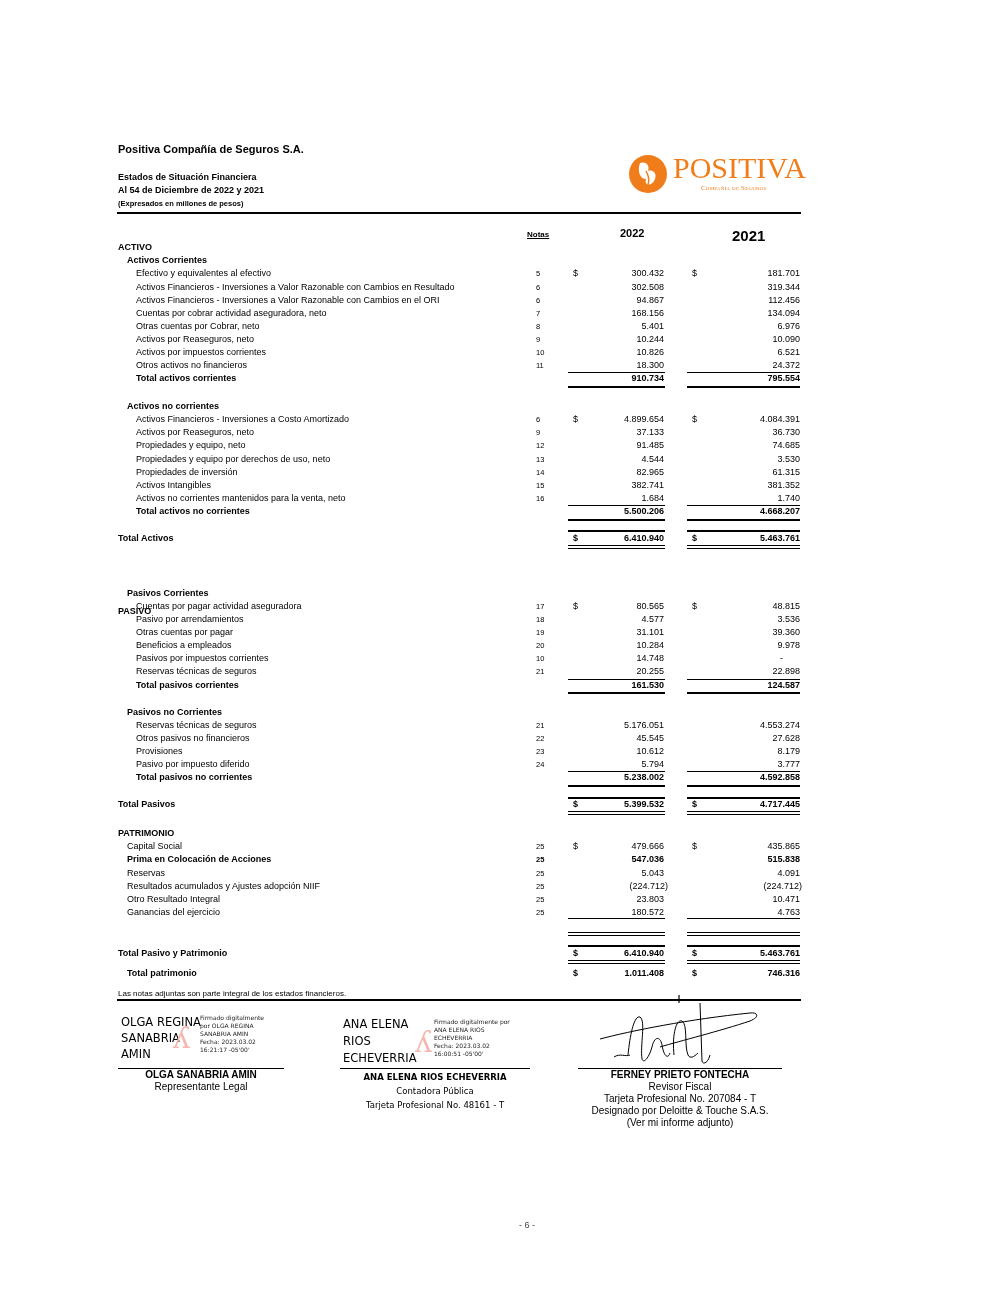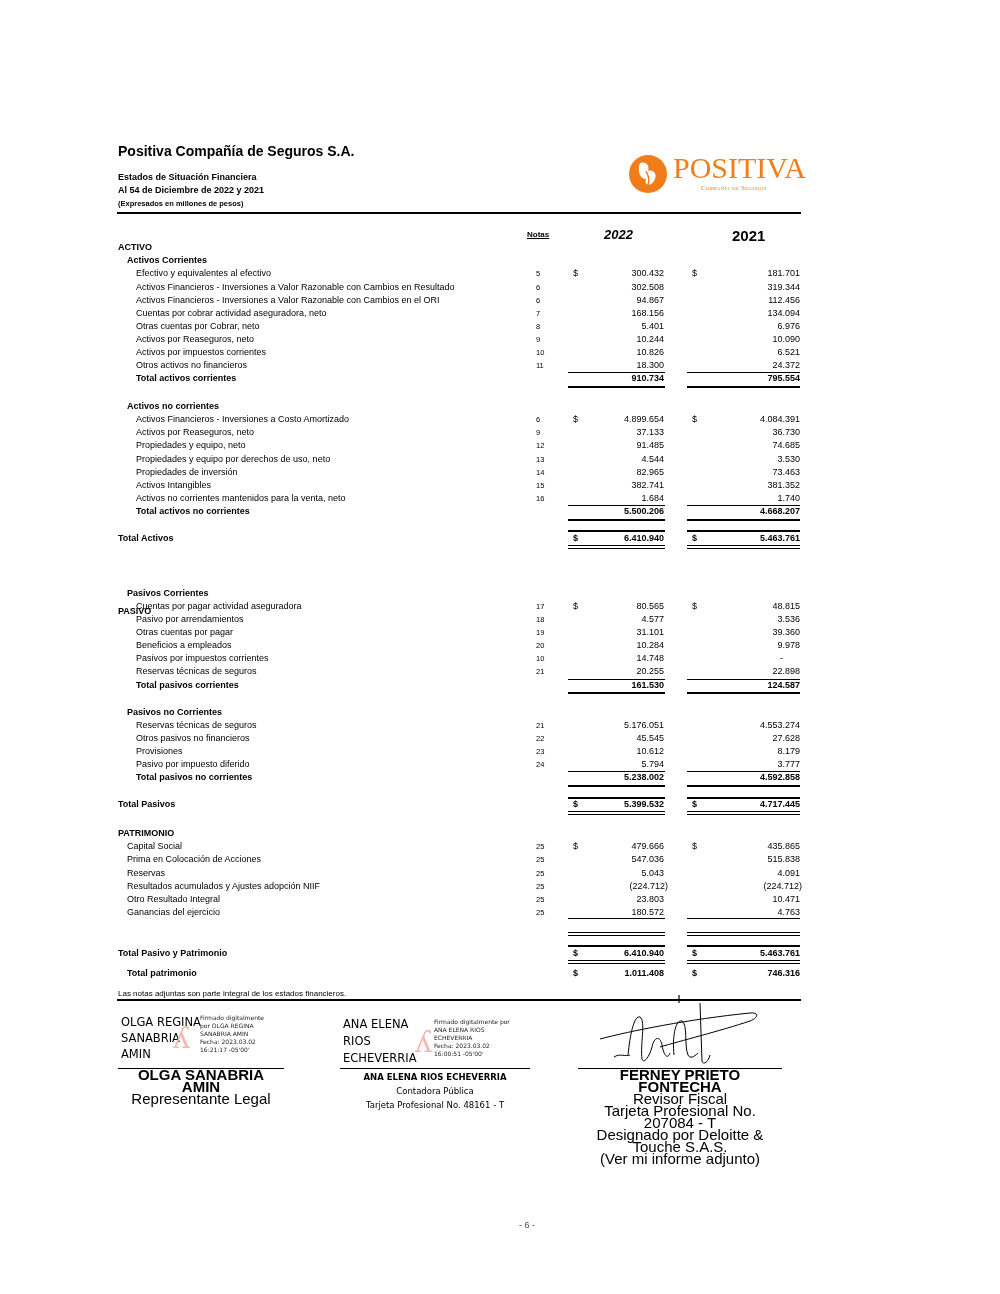--- a/index.html
+++ b/index.html
@@ -1,27 +1,27 @@
 <!DOCTYPE html>
 <html><head>
 <meta charset="utf-8">
 <style>
   html, body { margin:0; padding:0; background:#fff; }
   body { width:1000px; height:1294px; position:relative; font-family:"Liberation Sans", sans-serif; color:#000; overflow:hidden; }
   .abs { position:absolute; }
-  .company { left:118px; top:143px; font-size:14px; font-weight:bold; }
+  .company { left:118px; top:143px; font-size:11px; font-weight:bold; }
   .stmt { left:118px; top:171px; font-size:9px; font-weight:bold; line-height:13px; }
   .stmt .sub { font-size:7.5px; }
   .logo { left:628px; top:153px; width:175px; height:42px; }
   .logo .word { position:absolute; left:45px; top:-2px; font-family:"Liberation Serif", serif; font-size:30px; color:#f07d1a; letter-spacing:0px; }
   .logo .tag { position:absolute; left:73px; top:31px; font-family:"Liberation Serif", serif; font-size:7px; color:#f07d1a; font-variant:small-caps; letter-spacing:0.2px; }
   .rule-top { left:117px; top:212px; width:684px; height:2px; background:#000; }
 
   .hdr-notas { left:527px; top:230px; font-size:8px; font-weight:bold; text-decoration:underline; }
-  .hdr-y1 { left:604px; top:227px; font-size:13px; font-weight:bold;font-style:italic; }
+  .hdr-y1 { left:620px; top:227px; font-size:11px; font-weight:bold; }
   .hdr-y2 { left:732px; top:227px; font-size:15px; font-weight:bold; }
 
   .row { position:absolute; left:0; width:1000px; height:13px; font-size:9px; line-height:13px; }
   .row .lbl { position:absolute; white-space:nowrap; }
   .row .lbl.l0 { left:118px; }
   .row .lbl.l1 { left:127px; }
   .row .lbl.l2 { left:136px; }
   .row .note { position:absolute; left:536px; font-size:7.5px; }
   .row .cur1 { position:absolute; left:573px; }
   .row .v1 { position:absolute; right:336px; text-align:right; }
@@ -32,21 +32,21 @@
   .ln.c1 { left:568px; width:97px; }
   .ln.c2 { left:687px; width:113px; }
   .ln.thick { height:2px; }
 
   .footnote { left:118px; top:989px; font-size:8px; }
   .rule-foot { left:117px; top:999px; width:684px; height:2px; background:#000; }
 
   .sig-name-big { font-family:"DejaVu Sans", sans-serif; font-size:11.5px; line-height:16px; }
   .sig-small { font-family:"DejaVu Sans", sans-serif; font-size:6px; line-height:8px; color:#222; }
   .sigline { position:absolute; height:1px; background:#000; }
-  .sig-caption { position:absolute; text-align:center; font-size:15px; line-height:12px; }
+  .sig-caption { position:absolute; text-align:center; font-size:10px; line-height:12px; }
   .adobe { position:absolute; color:#f5b8b0; font-size:30px; font-family:"DejaVu Serif", serif; }
   .pagenum { left:519px; top:1220px; font-size:9px; color:#444; }
 </style>
 </head>
 <body>
 
 <div class="abs company">Positiva Compañía de Seguros S.A.</div>
 <div class="abs stmt">
   <div>Estados de Situación Financiera</div>
   <div>Al 54 de Diciembre de 2022 y 2021</div>
@@ -162,21 +162,21 @@
 <div class="row" style="top:453px;">
   <span class="lbl l2">Propiedades y equipo por derechos de uso, neto</span>
     <span class="note">13</span>
   <span class="v1">4.544</span>
     <span class="v2">3.530</span>
 </div>
 <div class="row" style="top:466px;">
   <span class="lbl l2">Propiedades de inversión</span>
     <span class="note">14</span>
   <span class="v1">82.965</span>
-    <span class="v2">73.463</span>
+    <span class="v2">61.315</span>
 </div>
 <div class="row" style="top:479px;">
   <span class="lbl l2">Activos Intangibles</span>
     <span class="note">15</span>
   <span class="v1">382.741</span>
     <span class="v2">381.352</span>
 </div>
 <div class="row" style="top:492px;">
   <span class="lbl l2">Activos no corrientes  mantenidos para la venta, neto</span>
     <span class="note">16</span>
@@ -316,21 +316,21 @@
     <span class="lbl l0">PATRIMONIO</span>
   </div>
 <div class="row" style="top:840px;">
   <span class="lbl l1">Capital Social</span>
     <span class="note">25</span>
   <span class="cur1">$</span>
     <span class="v1">479.666</span>
   <span class="cur2">$</span>
     <span class="v2">435.865</span>
 </div>
-<div class="row" style="top:853px;">
+<div class="row" style="top:853px;font-weight:bold;">
   <span class="lbl l1">Prima en Colocación de Acciones</span>
     <span class="note">25</span>
   <span class="v1">547.036</span>
     <span class="v2">515.838</span>
 </div>
 <div class="row" style="top:867px;">
   <span class="lbl l1">Reservas</span>
     <span class="note">25</span>
   <span class="v1">5.043</span>
     <span class="v2">4.091</span>

